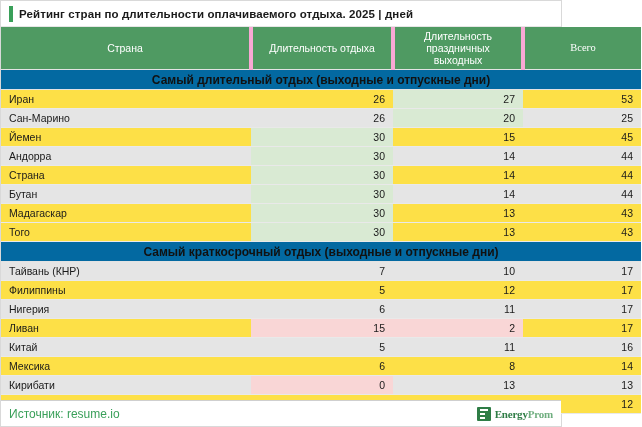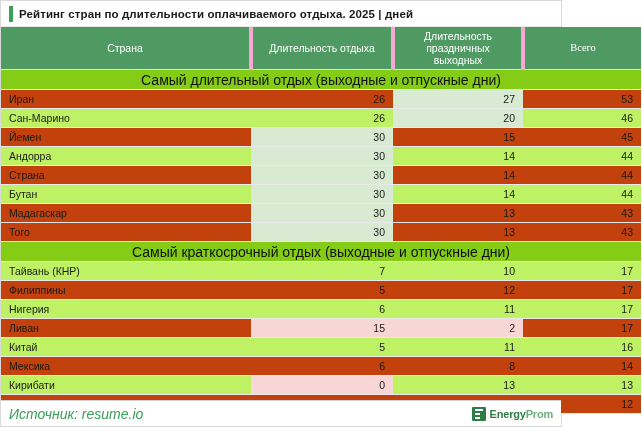--- a/index.html
+++ b/index.html
@@ -68,70 +68,70 @@
     border-right: 4px solid #f9a8d4;
     line-height: 1.15;
   }
   thead th:last-child { border-right: none; }
   th.th-country { text-align: center; }
   th.th-vac { text-align: center; }
   th.th-hol { text-align: center; }
   th.th-tot { text-align: center; font-family: Liberation Serif, serif; }
 
   tr.section td {
-    background: #84cc16;
+    background: #0369a1;
     text-align: center;
-    font-weight: normal;
-    font-size: 14px;
+    font-weight: bold;
+    font-size: 12px;
     height: 17px;
     padding: 1px 0;
     border-bottom: 1px solid #e3e3e3;
     border-top: 1px solid #e3e3e3;
     color: #111111;
   }
   tbody td {
     height: 16px;
     padding: 1px 8px;
     border-bottom: 1px solid #e9e9e9;
     vertical-align: middle;
     white-space: nowrap;
     overflow: hidden;
   }
   td.country { text-align: left; }
   td.num { text-align: right; }
-  tr.alt td { background: #bef264; }
-  tr.plain td { background: #c2410c; }
+  tr.alt td { background: #e5e5e5; }
+  tr.plain td { background: #fde047; }
 
   td.hi-green { background: #d9ead3 !important; }
   td.hi-red { background: #f9d6d6 !important; }
 
   
   .footer {
     position: absolute;
     left: 0;
     right: 0;
     bottom: 0;
     height: 26px;
     background: #ffffff;
     border-top: 1px solid #cfcfcf;
     display: flex;
     align-items: center;
     justify-content: space-between;
     padding: 0 8px;
     box-sizing: border-box;
   }
   .source {
-    font-size: 14px;
-    font-style: italic;
+    font-size: 12px;
     color: #3aa05a;
   }
   .brand {
     display: flex;
     align-items: center;
     gap: 4px;
+    font-family: Liberation Serif, serif;
   }
   .brand-mark {
     width: 14px;
     height: 14px;
     background: #2f7d46;
     display: inline-block;
     position: relative;
     border-radius: 1px;
   }
   .brand-mark::before {
@@ -193,21 +193,21 @@
         <tr class="plain">
           <td class="country">Иран</td>
           <td class="num">26</td>
           <td class="num hi-green">27</td>
           <td class="num">53</td>
         </tr>
         <tr class="alt">
           <td class="country">Сан-Марино</td>
           <td class="num">26</td>
           <td class="num hi-green">20</td>
-          <td class="num">46</td>
+          <td class="num">25</td>
         </tr>
         <tr class="plain">
           <td class="country">Йемен</td>
           <td class="num hi-green">30</td>
           <td class="num">15</td>
           <td class="num">45</td>
         </tr>
         <tr class="alt">
           <td class="country">Андорра</td>
           <td class="num hi-green">30</td>

